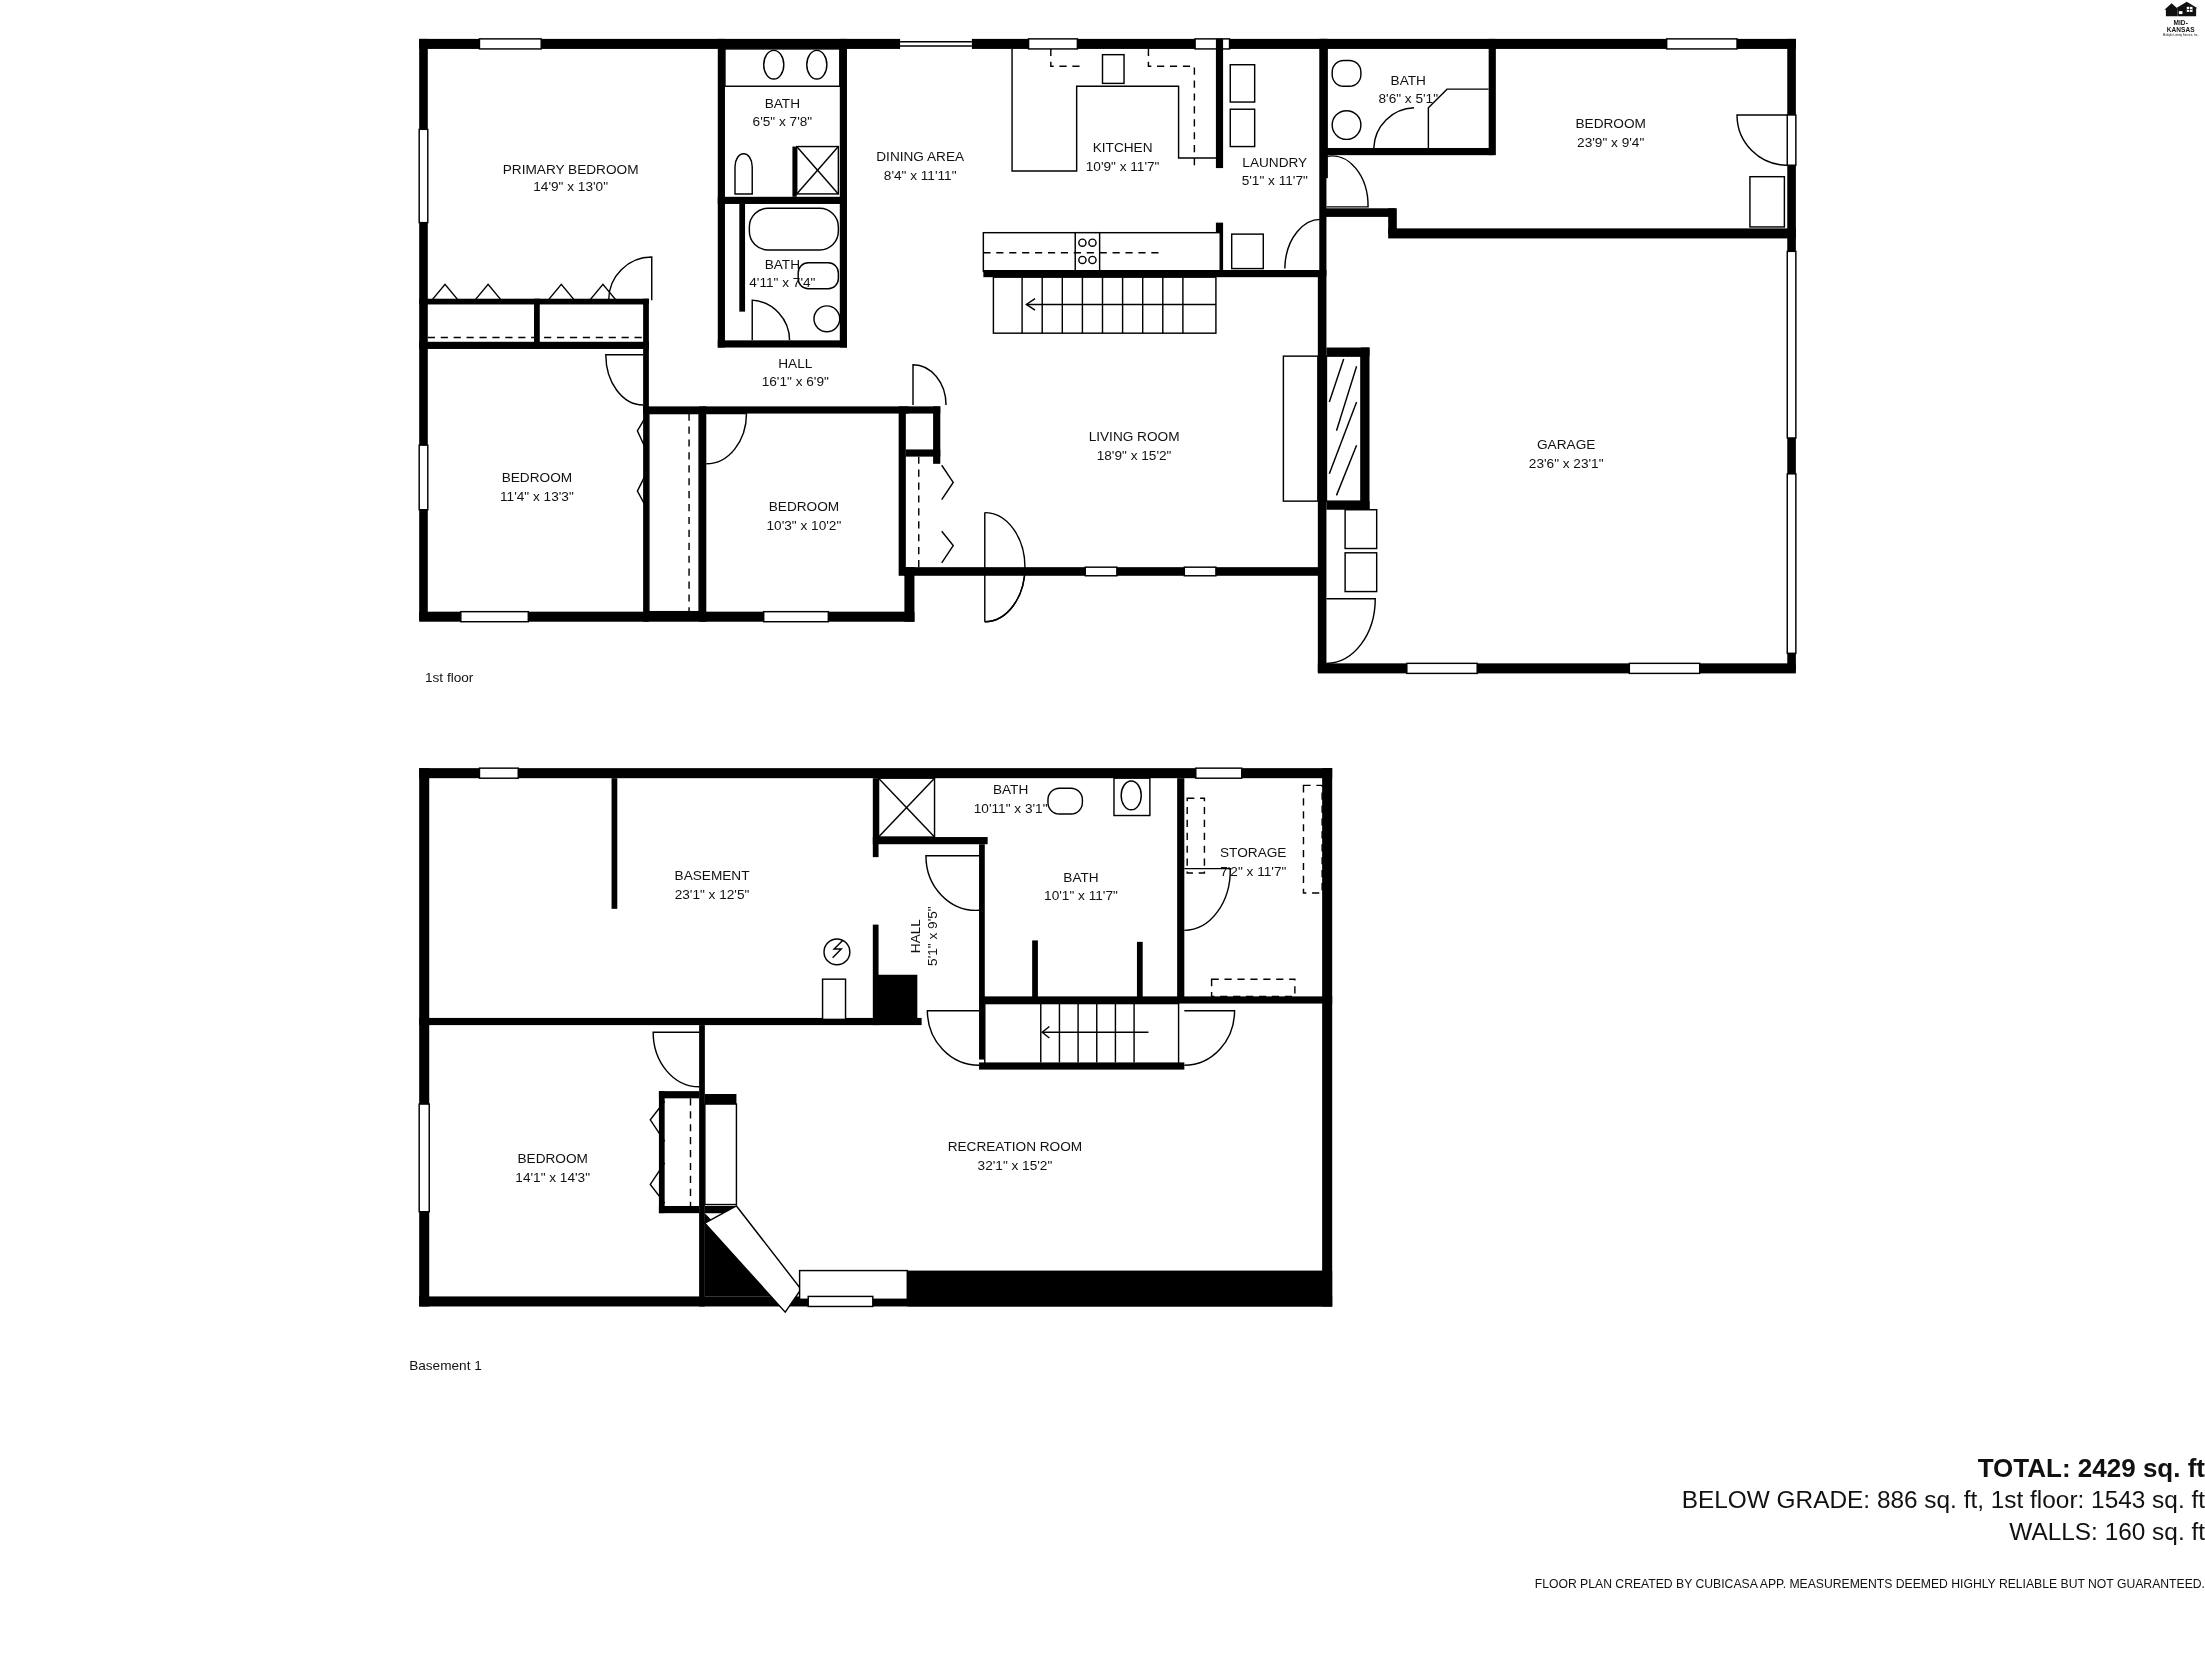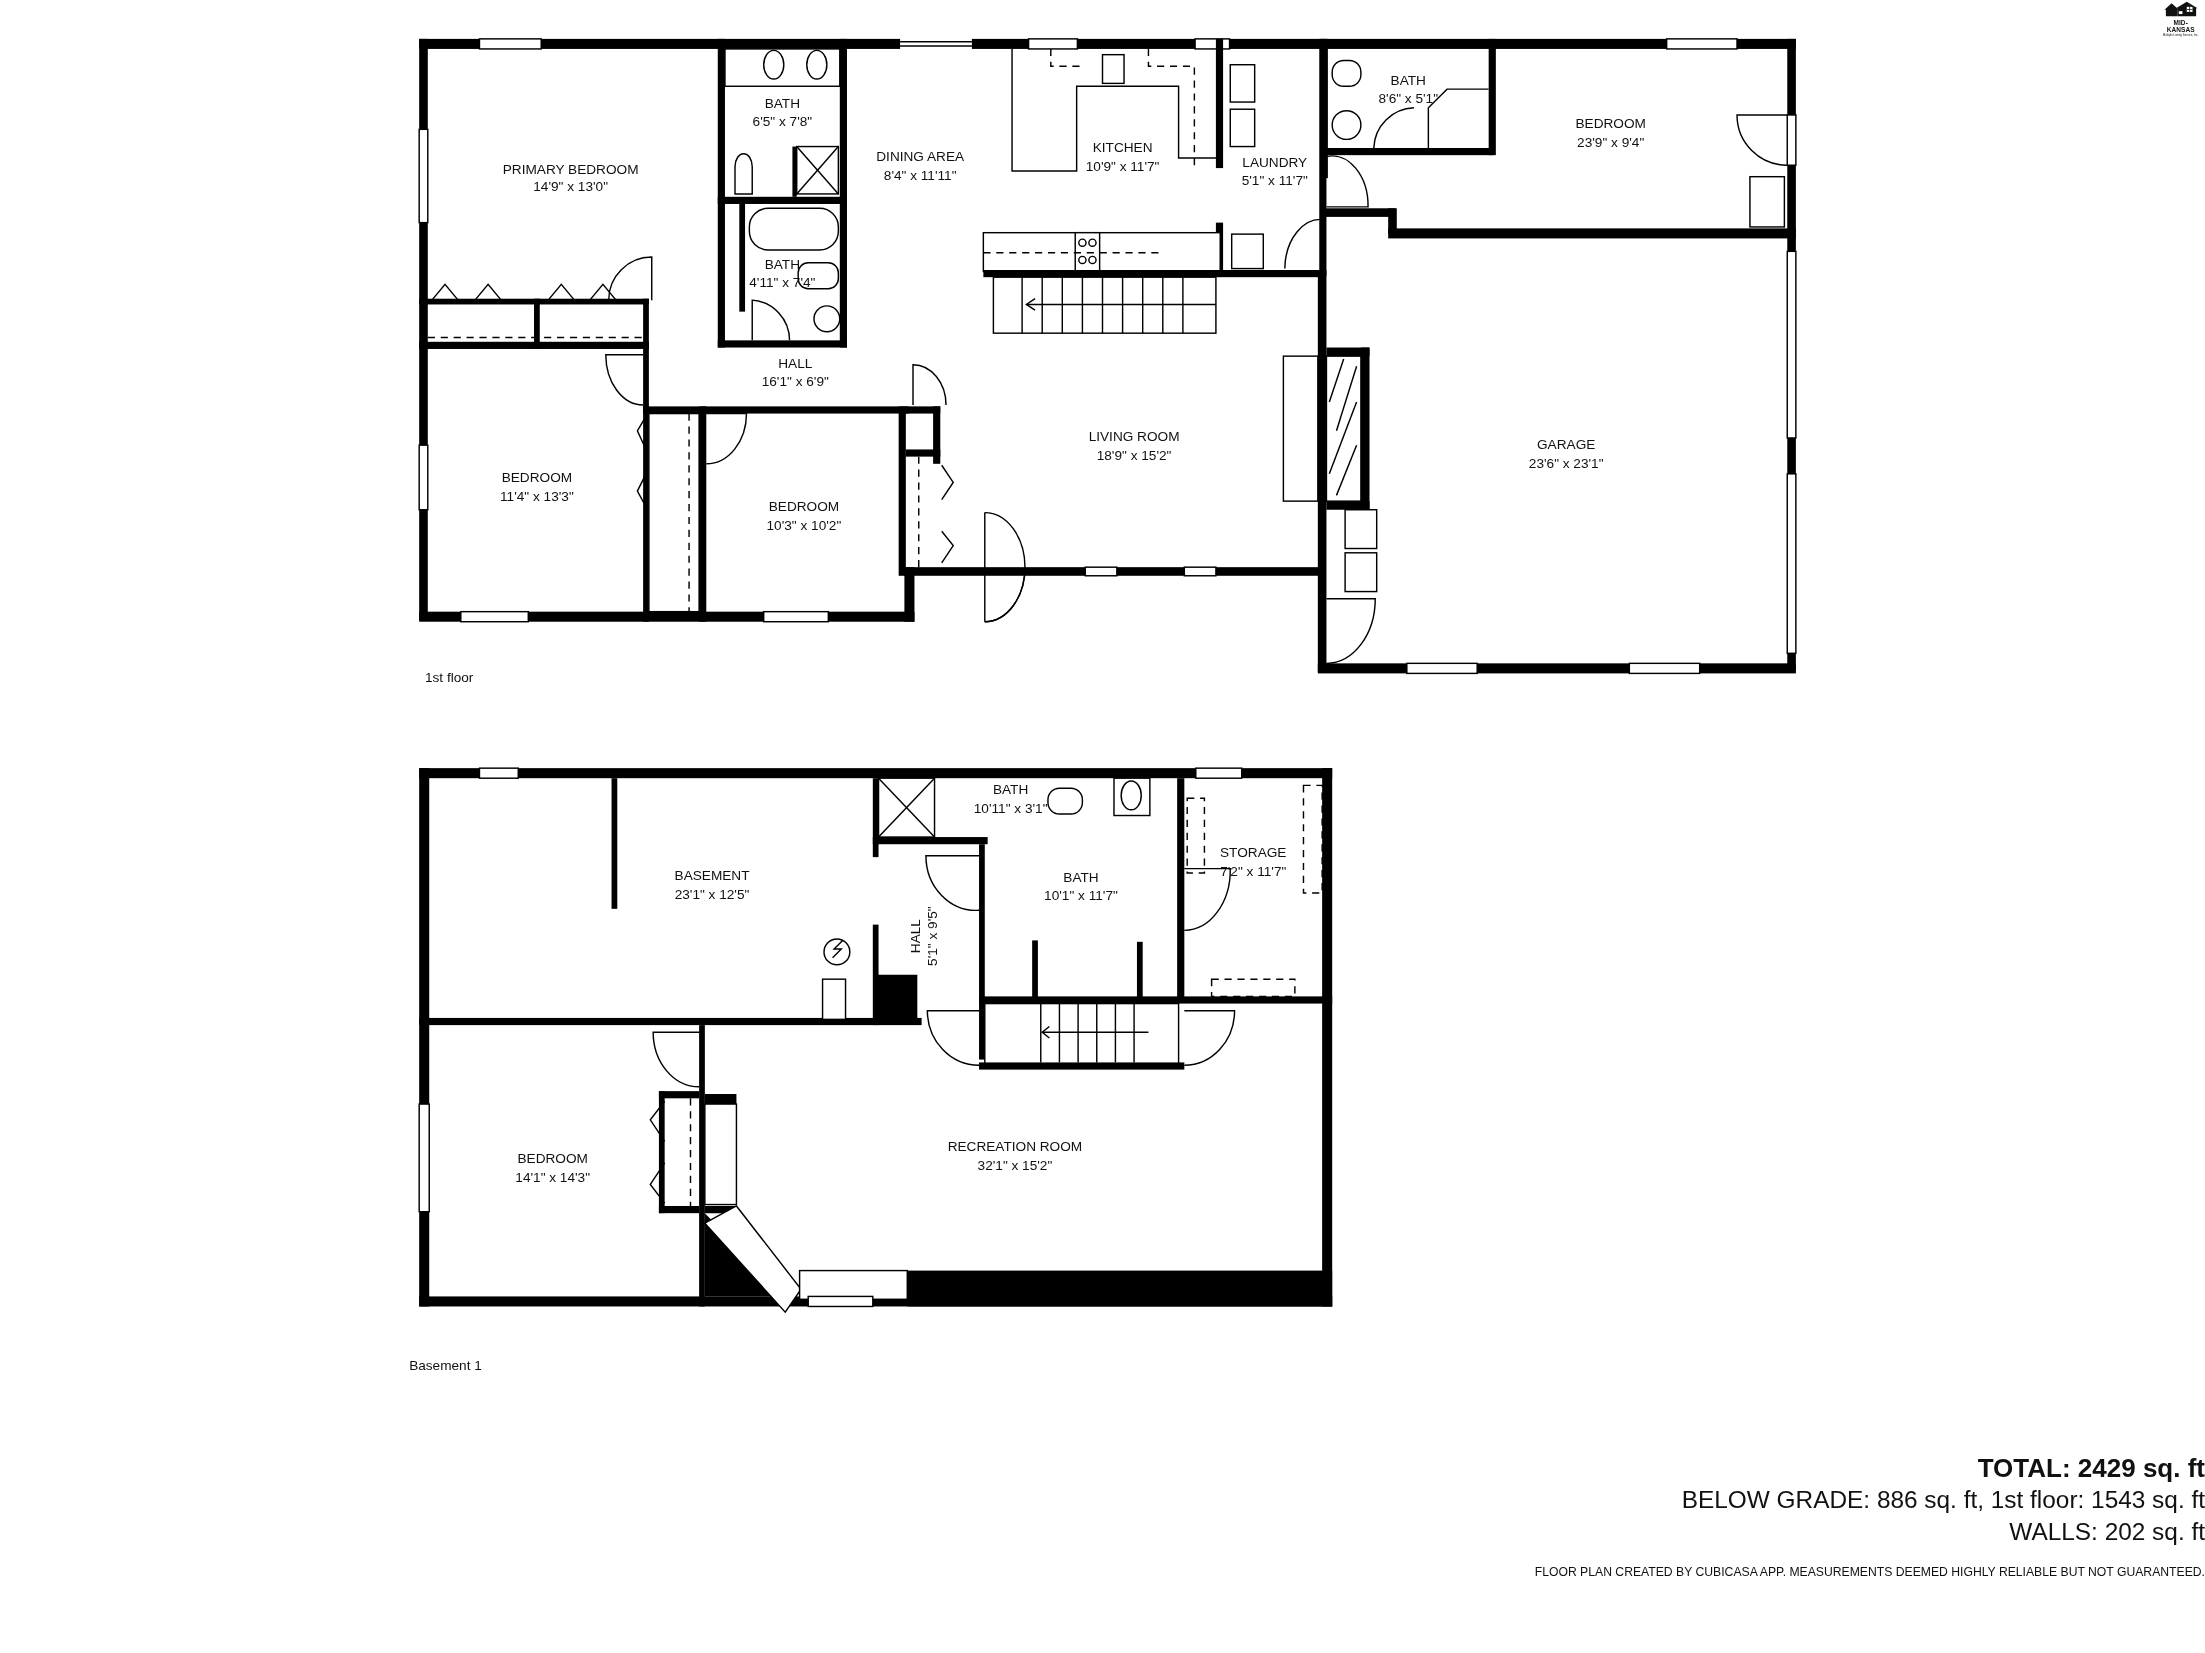--- a/index.html
+++ b/index.html
@@ -10,21 +10,21 @@
     .fix { fill: #fff; stroke: #000; stroke-width: 2; }
     .thin { fill: none; stroke: #000; stroke-width: 2; }
     .dash { fill: none; stroke: #000; stroke-width: 2; stroke-dasharray: 10 8; }
     .win { fill: #fff; stroke: #000; stroke-width: 2; }
     .room-name { font-size: 19px; text-anchor: middle; fill: #111; font-family: "Liberation Sans", sans-serif; }
     .room-dim  { font-size: 19px; text-anchor: middle; fill: #111; font-family: "Liberation Sans", sans-serif; }
     .floor-label { font-size: 19px; fill: #111; font-family: "Liberation Sans", sans-serif; }
     .totals { position: absolute; left: 0; width: 2205px; text-align: right; }
     .total-line { font-size: 26px; font-weight: bold; line-height: 32px; }
     .sub-line { font-size: 24.4px; line-height: 32px; padding-left: 24px; }
-    .disclaimer { font-size: 12.2px; line-height: 16px; margin-top: 16px; }
+    .disclaimer { font-size: 12.2px; line-height: 16px; margin-top: 28px; }
     .logo { position: absolute; right: 4.3px; top: 1.4px; width: 40px; text-align: center; }
     .logo-text { font-size: 6.5px; font-weight: bold; letter-spacing: 0.1px; }
     .logo-sub { font-size: 2.9px; }
   </style>
 </head>
 <body>
 
 <div class="logo">
   <svg width="36" height="16" viewBox="0 0 50 22">
     <polygon points="2,12 12,3 22,12 20,12 20,21 4,21 4,12" fill="#111"></polygon>
@@ -308,16 +308,16 @@
     <text class="room-name" x="1414" y="1604">RECREATION ROOM</text>
     <text class="room-dim" x="1414" y="1630">32'1" x 15'2"</text>
 
     <text class="floor-label" x="570" y="1908">Basement 1</text>
   </g>
 </svg>
 
 <div class="totals" style="top:1452px;">
   <div class="total-line">TOTAL: 2429 sq. ft</div>
   <div class="sub-line">BELOW GRADE: 886 sq. ft, 1st floor: 1543 sq. ft</div>
-  <div class="sub-line">WALLS: 202 sq. ft</div>
+  <div class="sub-line">WALLS: 160 sq. ft</div>
   <div class="disclaimer">FLOOR PLAN CREATED BY CUBICASA APP. MEASUREMENTS DEEMED HIGHLY RELIABLE BUT NOT GUARANTEED.</div>
 </div>
 
 
 </body></html>

